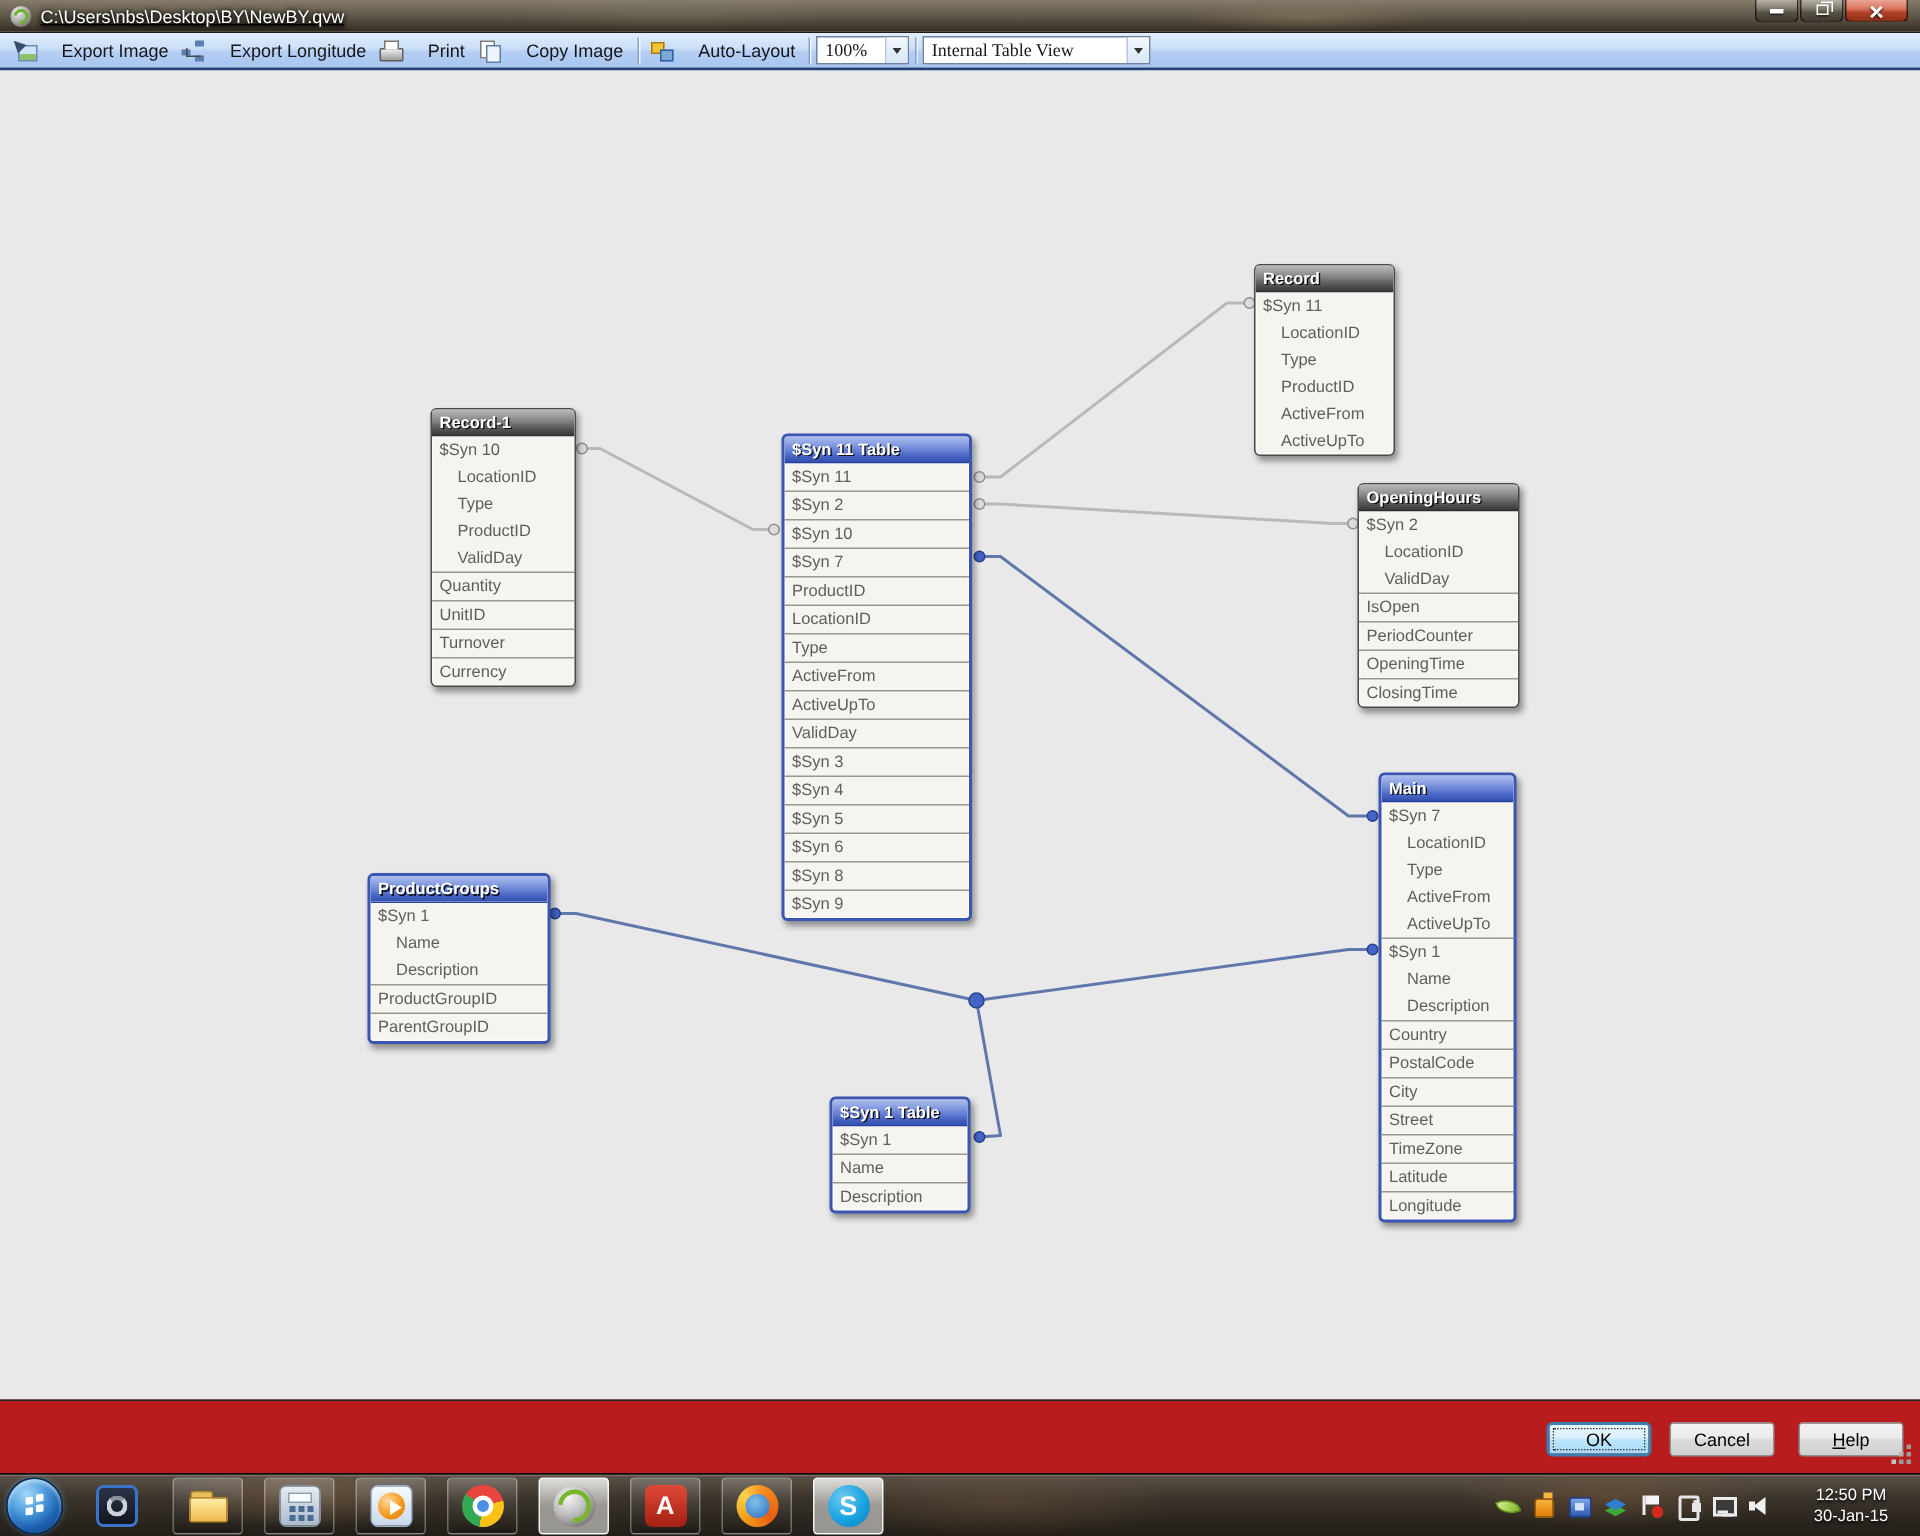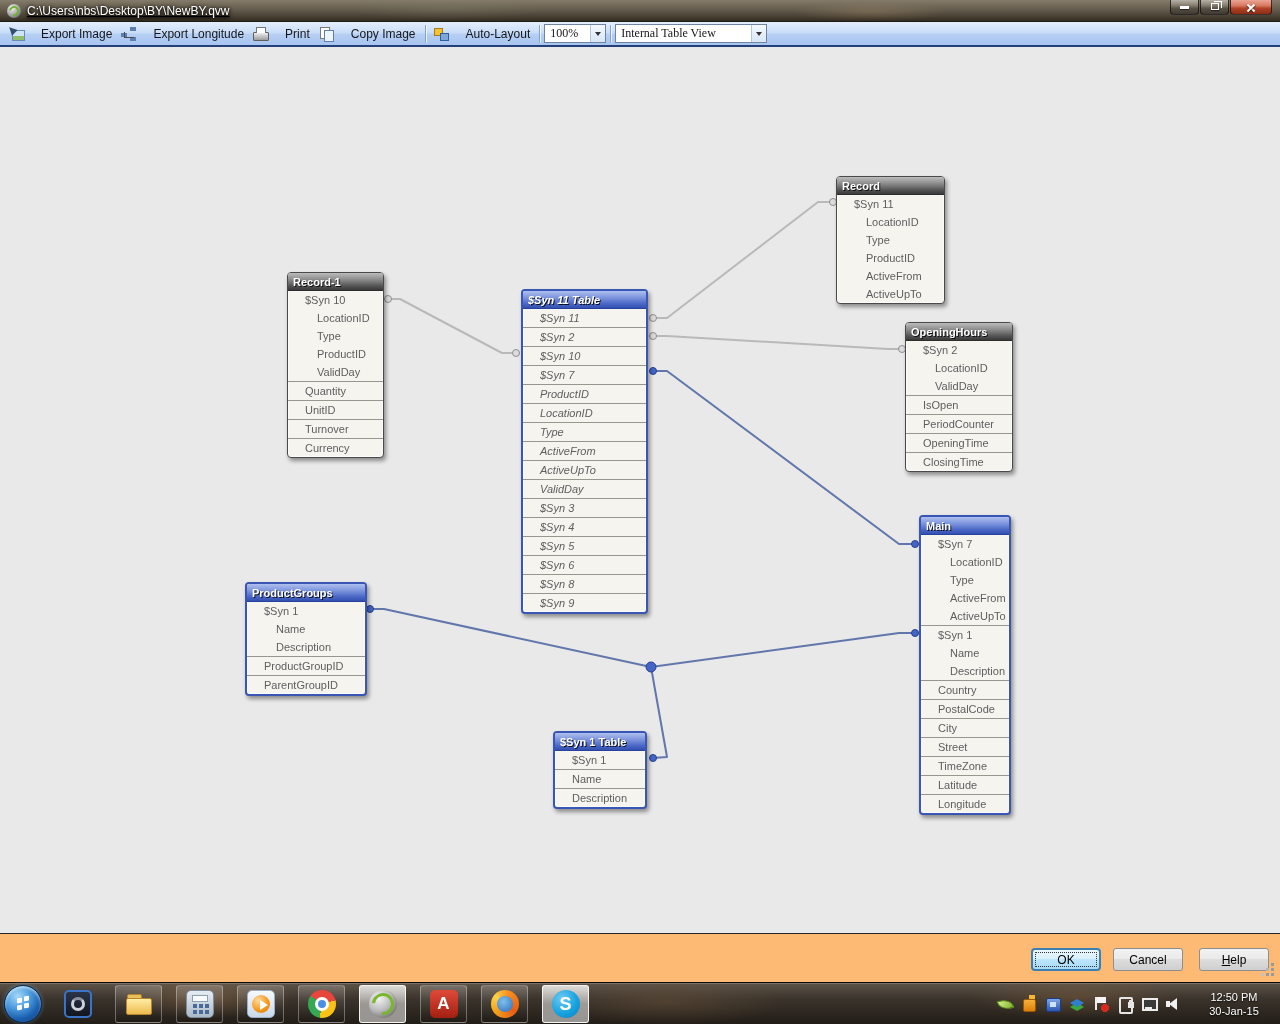--- a/index.html
+++ b/index.html
@@ -93,28 +93,28 @@
 
   .dbtable { position:absolute; border-radius:4px; background:#f5f4ef; font-size:11px;
     box-shadow:2px 3px 4px rgba(0,0,0,.4), inset 0 0 0 1px rgba(255,255,255,.6); }
   .dbtable.gray { border:1px solid #4a4a4a; }
   .dbtable.blue { border:2px solid #3a56b4; }
   .hd { height:18px; line-height:18px; padding-left:5px; font-weight:bold; color:#fff;
     text-shadow:1px 1px 0 rgba(0,0,0,.85); border-radius:2px 2px 0 0; white-space:nowrap; overflow:hidden; cursor:default; }
   .gray .hd { background:linear-gradient(180deg,#bcbcbc,#8a8a8a 40%, #565656 75%, #393939); border-bottom:1px solid #2e2e2e; }
   .blue .hd { background:linear-gradient(180deg,#aebfee,#7b93dd 40%, #4a67c6 75%, #3350b0); border-bottom:1px solid #27419e; }
   .bd { border-radius:0 0 2px 2px; }
-  .grp { border-top:1px solid #97978f;padding-left:12px; }
+  .grp { border-top:1px solid #97978f; }
   .grp:first-child { border-top:none; }
   .ln { height:18px; line-height:18px; padding-left:5px; color:#5e5e5e; white-space:nowrap; overflow:hidden; }
   .ln.ind { padding-left:17px; }
 
   
   .footer { position:absolute; left:0; top:933px; width:100%; height:49px;
-    background:#fdba74; border-top:1px solid #262626; }
+    background:#b91c1c; border-top:1px solid #262626; }
   .btn { position:absolute; top:14px; width:70px; height:23px; font-family:"Liberation Sans",sans-serif;
     font-size:12px; color:#000; text-align:center; border-radius:3px; border:1px solid #8e8e8e;
     background:linear-gradient(180deg,#f2f2f2,#ebebeb 45%, #dddddd 50%, #cfcfcf); cursor:default; }
   .btn-ok { left:1031px; border:2px solid #3c7fb1; border-radius:4px;
     background:linear-gradient(180deg,#eaf6fd,#d9f0fc 45%, #bee6fd 50%, #a7d9f5); }
   .btn-ok::before { content:""; position:absolute; inset:2px; border:1px dotted #333; border-radius:1px; }
   .btn-cancel { left:1113px; }
   .btn-help { left:1199px; }
   .btn-help::first-letter { text-decoration:underline; }
   .grip { position:absolute; right:6px; bottom:6px; width:3px; height:3px; background:#9a9a9a;
@@ -301,21 +301,21 @@
             <div class="ln">UnitID</div>
           </div>
           <div class="grp">
             <div class="ln">Turnover</div>
           </div>
           <div class="grp">
             <div class="ln">Currency</div>
           </div>
         </div>
       </div>
-      <div class="dbtable blue" style="left: 521px; top: 242px; width: 127px; font-style: italic;">
+      <div class="dbtable blue" style="left: 521px; top: 242px; width: 127px;">
         <div class="hd">$Syn 11 Table</div>
         <div class="bd">
           <div class="grp">
             <div class="ln">$Syn 11</div>
           </div>
           <div class="grp">
             <div class="ln">$Syn 2</div>
           </div>
           <div class="grp">
             <div class="ln">$Syn 10</div>
@@ -354,21 +354,21 @@
             <div class="ln">$Syn 6</div>
           </div>
           <div class="grp">
             <div class="ln">$Syn 8</div>
           </div>
           <div class="grp">
             <div class="ln">$Syn 9</div>
           </div>
         </div>
       </div>
-      <div class="dbtable gray" style="left: 836px; top: 129px; width: 109px;">
+      <div class="dbtable gray" style="left: 836px; top: 129px; width: 94px;">
         <div class="hd">Record</div>
         <div class="bd">
           <div class="grp">
             <div class="ln">$Syn 11</div>
             <div class="ln ind">LocationID</div>
             <div class="ln ind">Type</div>
             <div class="ln ind">ProductID</div>
             <div class="ln ind">ActiveFrom</div>
             <div class="ln ind">ActiveUpTo</div>
           </div>

